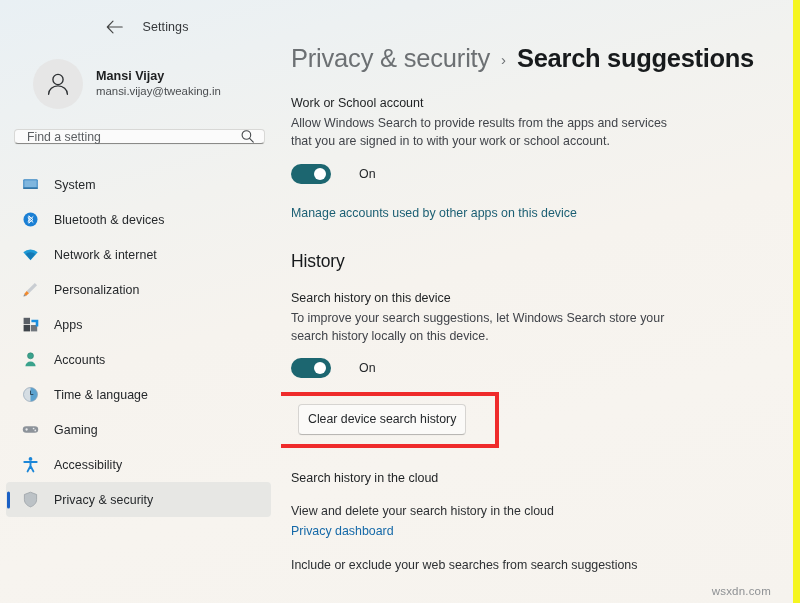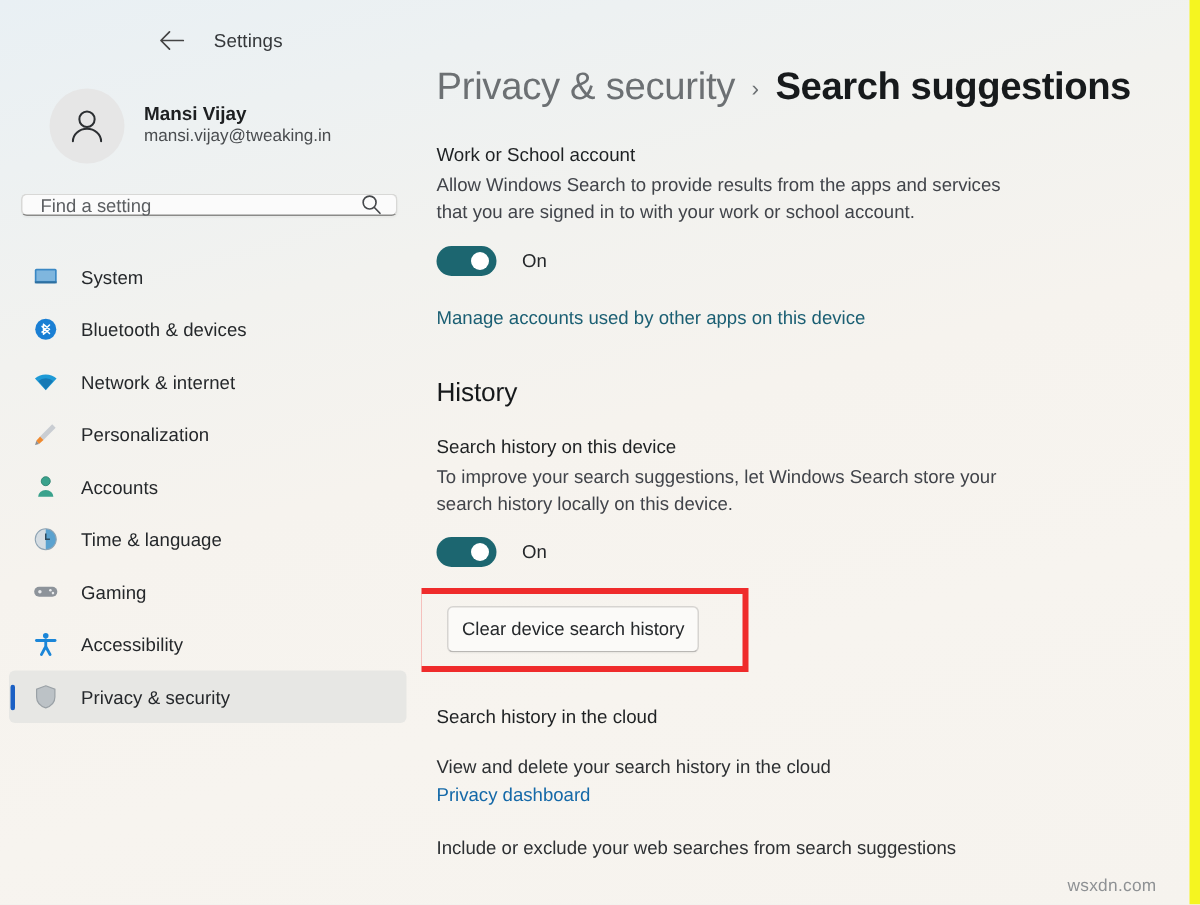--- a/index.html
+++ b/index.html
@@ -200,21 +200,21 @@
     color: #41444a;
     line-height: 1.48;
     margin-top: 4px;
     max-width: 395px;
   }
 
   
   .toggle-row {
     display: flex;
     align-items: center;
-    gap: 17px;
+    gap: 28px;
     margin-top: 13px;
   }
   .toggle {
     width: 40px;
     height: 20px;
     border-radius: 10px;
     background: #1c6670;
     position: relative;
     flex: 0 0 40px;
     cursor: pointer;
@@ -365,20 +365,31 @@
               <path d="M12.8 1.9 L15.1 4.2 L7.0 12.3 L4.7 10.0 Z" fill="#c9cdd2"></path>
               <path d="M4.7 10.0 L7.0 12.3 L4.0 15.0 L2.2 12.9 Z" fill="#ef8a30"></path>
               <path d="M2.2 12.9 L4.0 15.0 L1.4 15.6 Z" fill="#8a8d91"></path>
             </svg>
           </span>
           <span class="nav-label">Personalization</span>
         </div>
         <div class="nav-item">
           <span class="nav-icon">
             <svg width="17" height="17" viewBox="0 0 17 17">
+              <rect x="1.6" y="1.8" width="6.4" height="6.4" fill="#5a5f66"></rect>
+              <rect x="1.6" y="9.0" width="6.4" height="6.4" fill="#3f444a"></rect>
+              <rect x="8.8" y="9.0" width="6.4" height="6.4" fill="#70767d"></rect>
+              <path d="M9.4 5.0 h5.6 v5.6" fill="none" stroke="#1a8fe0" stroke-width="2.6"></path>
+            </svg>
+          </span>
+          <span class="nav-label">Apps</span>
+        </div>
+        <div class="nav-item">
+          <span class="nav-icon">
+            <svg width="17" height="17" viewBox="0 0 17 17">
               <circle cx="8.5" cy="4.8" r="3.0" fill="#3aa28c"></circle>
               <path d="M3.4 15.2 a5.1 4.6 0 0 1 10.2 0 Z" fill="#3aa28c"></path>
               <circle cx="8.5" cy="4.8" r="3.0" fill="none" stroke="#2c8271" stroke-width=".6"></circle>
             </svg>
           </span>
           <span class="nav-label">Accounts</span>
         </div>
         <div class="nav-item">
           <span class="nav-icon">
             <svg width="17" height="17" viewBox="0 0 17 17">

